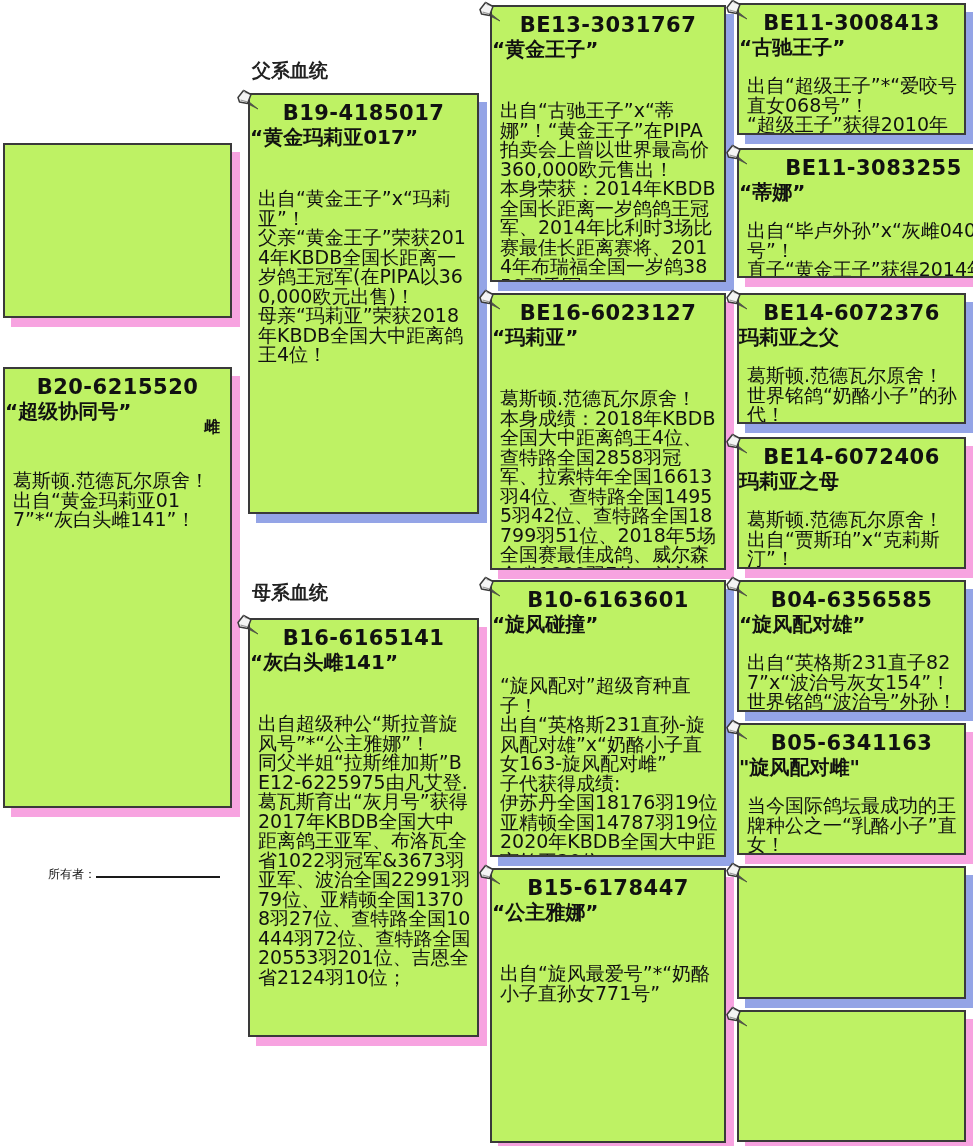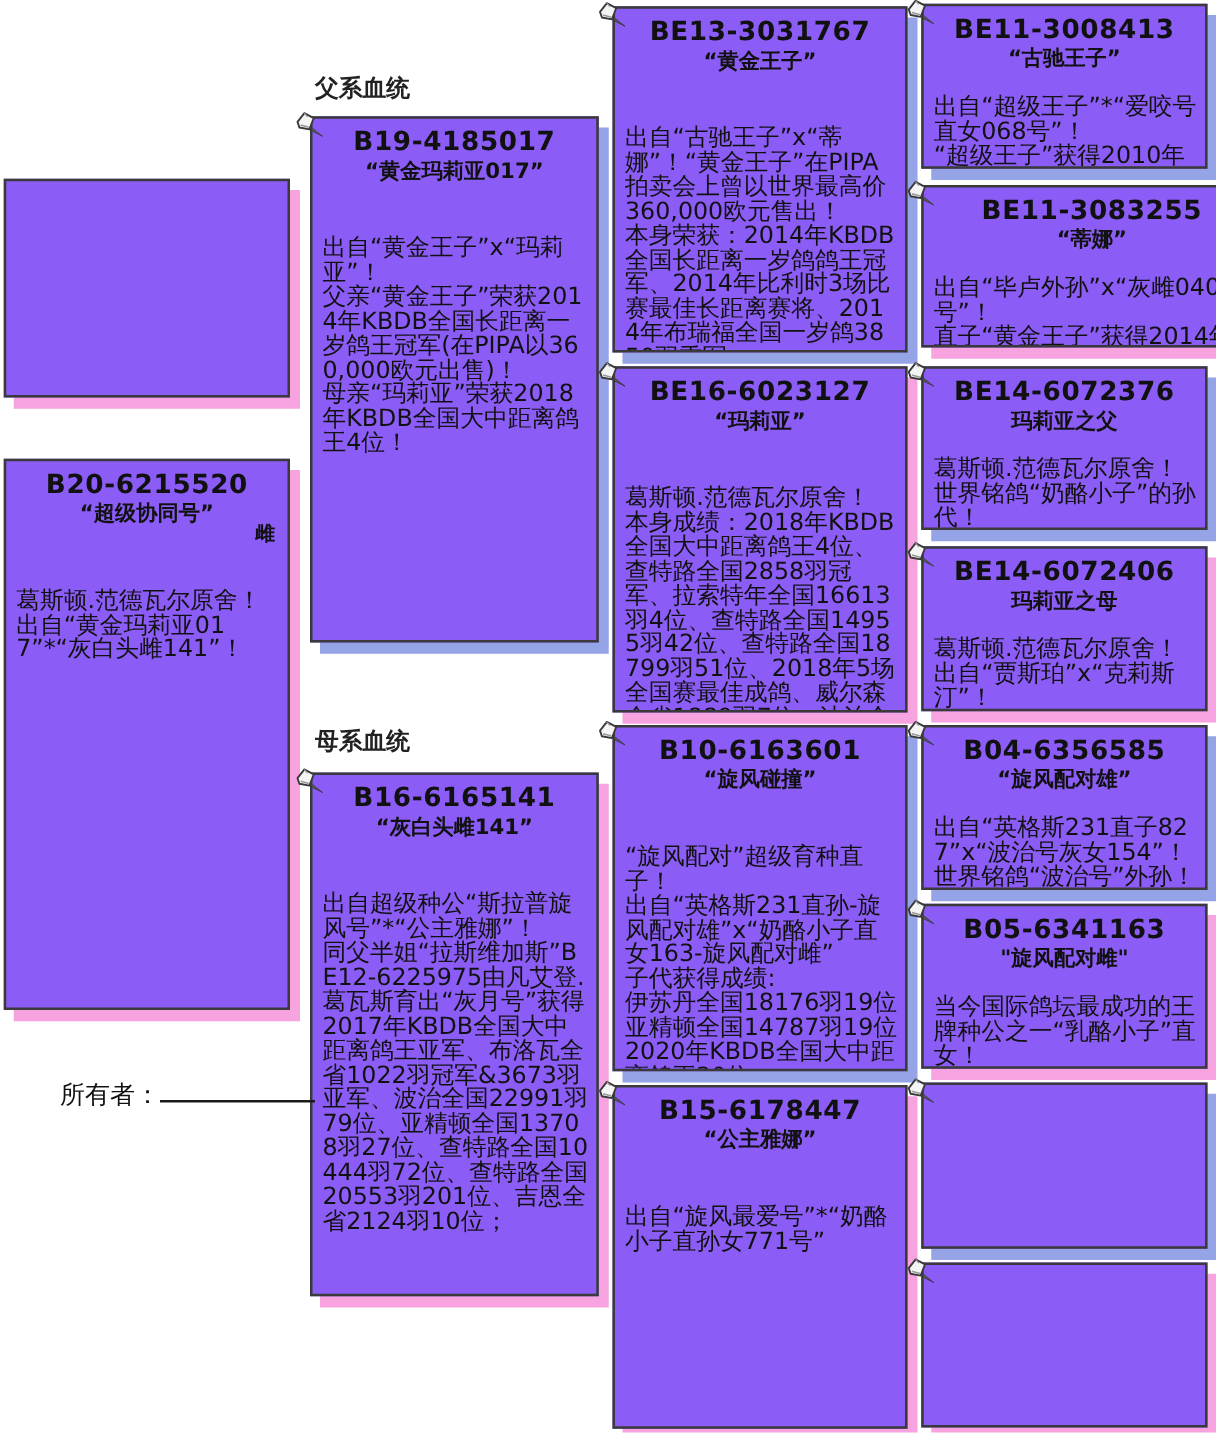--- a/index.html
+++ b/index.html
@@ -3,32 +3,32 @@
 <meta charset="utf-8">
 <style>
   html,body{margin:0;padding:0;background:#ffffff;}
   body{
     position:relative;width:973px;height:1146px;overflow:hidden;
     font-family:"DejaVu Sans","Liberation Sans",sans-serif;color:#111;
   }
   :root{--male:#94a4e6;--pink:#f7a3e0;--border:#3a3a3a;}
 
   .pbox{
-    position:absolute;background:#8b5cf6;border:2px solid var(--border);
+    position:absolute;background:#bef264;border:2px solid var(--border);
     box-sizing:border-box;
   }
   .pbox.male{box-shadow:8px 9px 0 0 var(--male);}
   .pbox.female{box-shadow:8px 9px 0 0 var(--pink);}
 
   .inner{position:absolute;left:0;top:0;right:0;bottom:0;overflow:hidden;}
   .ring{
     text-align:center;font-weight:bold;font-size:21px;line-height:26px;
     padding-top:5px;letter-spacing:.5px;white-space:nowrap;
   }
-  .bname{text-align:center;font-weight:bold;font-size:17px;line-height:23px;white-space:nowrap;}
+  .bname{text-align:left;font-weight:bold;font-size:20px;line-height:23px;white-space:nowrap;}
   .body{
     position:absolute;left:8px;right:5px;top:94px;
     font-size:19px;line-height:19.5px;white-space:pre-wrap;word-break:break-all;
   }
   .gen4 .body{top:71px;}
   #box-b20 .body{top:102px;}
   .sex{position:absolute;top:48px;right:10px;font-weight:bold;font-size:16px;}
 
   .clip{position:absolute;left:-16px;top:-7px;width:26px;height:26px;z-index:6;}
 
@@ -50,21 +50,21 @@
   #box-be14b {left:737px;top:437px; width:229px;height:132px;}
   #box-b04   {left:737px;top:580px; width:229px;height:132px;}
   #box-b05   {left:737px;top:723px; width:229px;height:132px;}
   #box-empty1{left:737px;top:866px; width:229px;height:133px;}
   #box-empty2{left:737px;top:1010px;width:229px;height:132px;}
 
   .branch-label{position:absolute;font-size:19px;font-weight:bold;color:#222;}
   #label-sire{left:252px;top:58px;}
   #label-dam {left:252px;top:580px;}
 
-  #owner{position:absolute;left:48px;top:862px;font-size:20px;}
+  #owner{position:absolute;left:48px;top:862px;font-size:12px;}
   .owner-line{
     display:inline-block;width:124px;height:14px;
     border-bottom:2px solid #1a1a1a;vertical-align:baseline;
   }
 </style>
 </head>
 <body>
 
 <div class="branch-label" id="label-sire">父系血统</div>
 <div class="branch-label" id="label-dam">母系血统</div>

